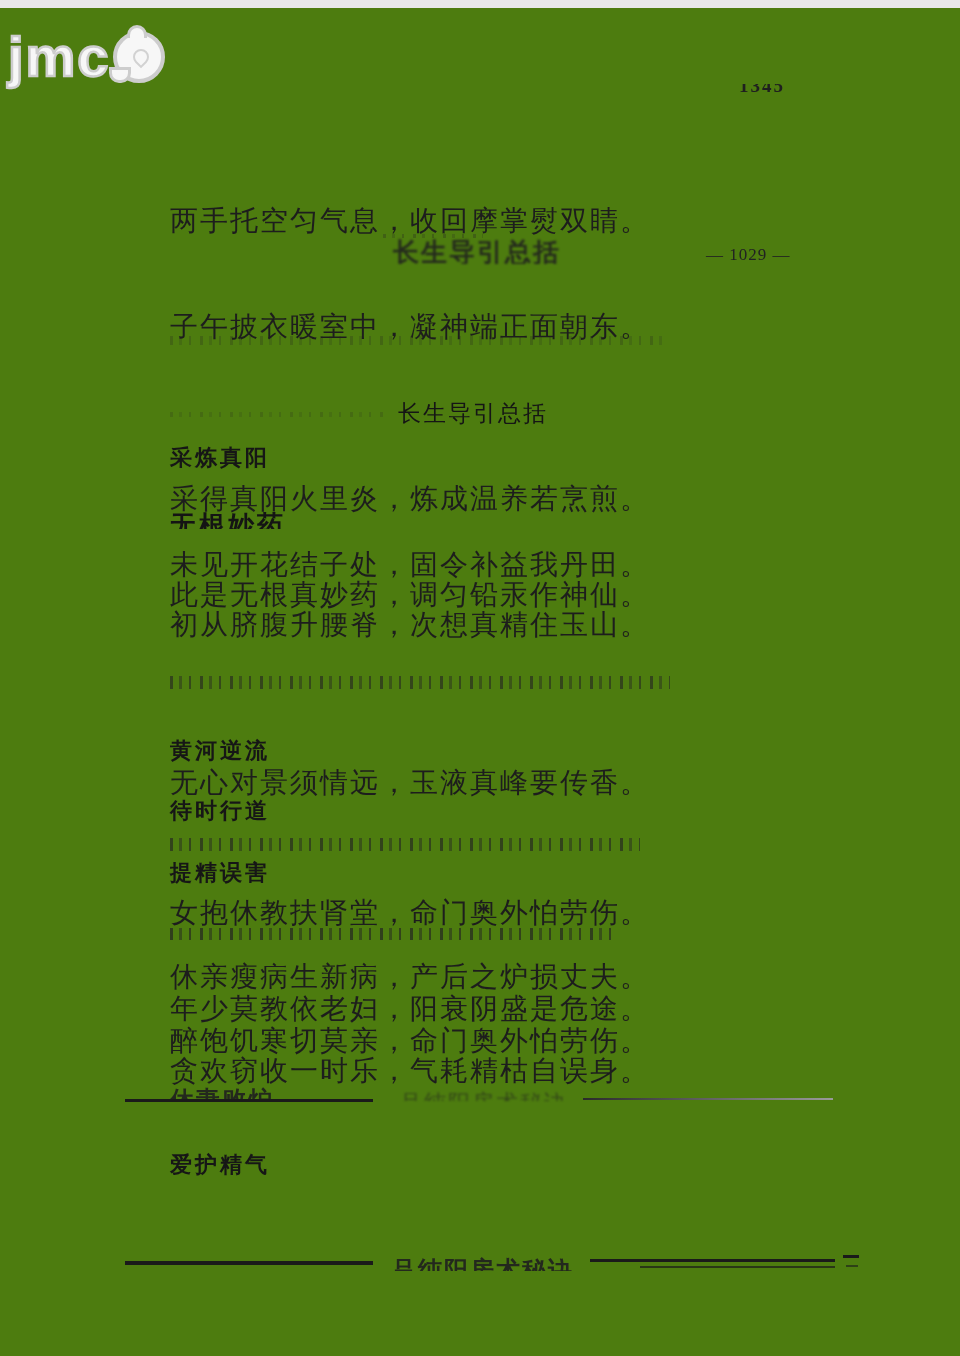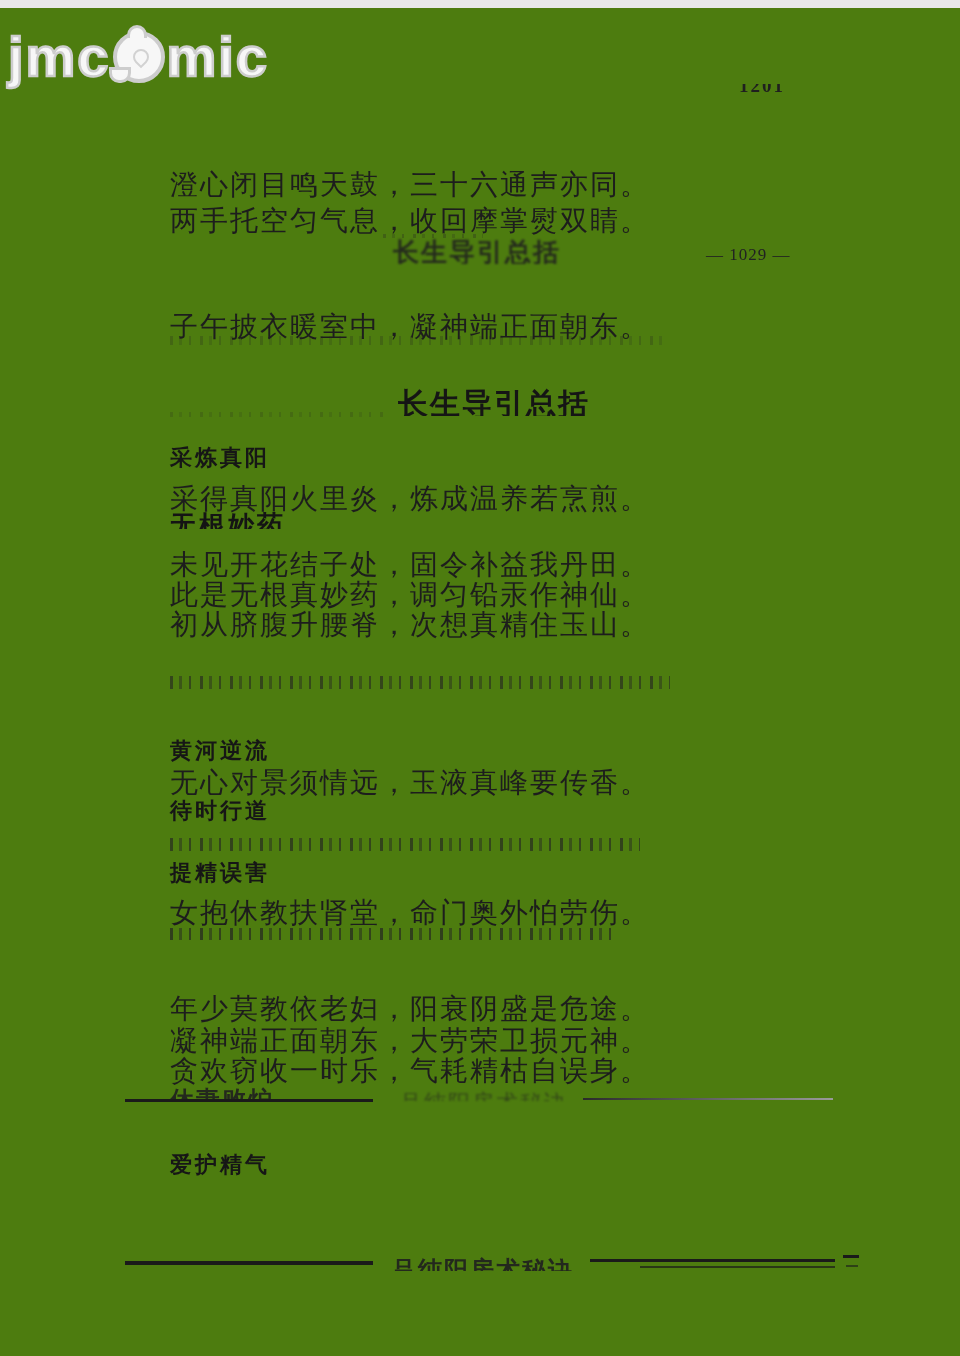--- a/index.html
+++ b/index.html
@@ -37,23 +37,23 @@
   .verse{
     position:absolute;left:170px;font-size:28px;letter-spacing:2px;
     white-space:nowrap;filter:blur(0.2px);color:#1d1d1d;
   }
   .heading{
     position:absolute;left:170px;font-size:22px;letter-spacing:3px;
     font-family:"Liberation Sans","DejaVu Sans",sans-serif;font-weight:bold;
     white-space:nowrap;color:#161616;filter:blur(0.15px);
   }
   .section-title{
-    position:absolute;left:398px;top:376px;height:32px;overflow:hidden;
-    font-family:"Liberation Sans","DejaVu Sans",sans-serif;font-weight:bold;
-    font-size:30px;letter-spacing:2px;white-space:nowrap;color:#151515;
+    position:absolute;left:398px;top:390px;height:32px;overflow:hidden;
+    font-family:"Liberation Sans","DejaVu Sans",sans-serif;font-weight:normal;
+    font-size:23px;letter-spacing:2px;white-space:nowrap;color:#151515;
     filter:blur(0.6px);
   }
   
   .cut{overflow:hidden;position:absolute;white-space:nowrap;}
   .cut .inner{display:block;}
   .corner-num{left:739px;top:76px;height:12px;font-weight:bold;font-size:19px;letter-spacing:2px;}
   .corner-num .inner{margin-top:-9px;}
   .run-head-title{
     left:393px;top:231px;height:25px;font-size:26px;font-weight:bold;letter-spacing:2px;
     font-family:"Liberation Sans","DejaVu Sans",sans-serif;
@@ -98,28 +98,26 @@
 
 <div class="page">
 
   <div class="watermark">
     <span>jmc</span>
     <span class="bird">
       <span class="tuft"></span>
       <span class="heart"></span>
       <span class="beak"></span>
     </span>
-    <span>mic</span>
   </div>
 
   <div class="cut corner-num">
-    <span class="inner">1201</span>
+    <span class="inner">1345</span>
   </div>
 
-  <div class="verse" style="top:158px">澄心闭目鸣天鼓，三十六通声亦同。</div>
   <div class="verse" style="top:194px">两手托空匀气息，收回摩掌熨双睛。</div>
 
   <div class="smudge" style="left:383px;top:226px;width:100px;height:4px;opacity:.35"></div>
   <div class="cut run-head-title">
     <span class="inner">长生导引总括</span>
   </div>
   <div class="run-head-page">— 1029 —</div>
 
   <div class="verse" style="top:300px">子午披衣暖室中，凝神端正面朝东。</div>
   <div class="smudge" style="top:328px;width:495px;opacity:.28;height:9px"></div>
@@ -141,22 +139,23 @@
   <div class="heading" style="top:728px">黄河逆流</div>
   <div class="verse" style="top:756px">无心对景须情远，玉液真峰要传香。</div>
 
   <div class="heading" style="top:788px">待时行道</div>
   <div class="smudge" style="top:830px;width:470px;height:13px;opacity:.75"></div>
 
   <div class="heading" style="top:850px">提精误害</div>
   <div class="verse" style="top:886px">女抱休教扶肾堂，命门奥外怕劳伤。</div>
   <div class="smudge" style="top:920px;width:450px;height:12px;opacity:.8"></div>
 
+  <div class="verse" style="top:950px">休亲瘦病生新病，产后之炉损丈夫。</div>
   <div class="verse" style="top:982px">年少莫教依老妇，阳衰阴盛是危途。</div>
-  <div class="verse" style="top:1014px">凝神端正面朝东，大劳荣卫损元神。</div>
+  <div class="verse" style="top:1014px">醉饱饥寒切莫亲，命门奥外怕劳伤。</div>
   <div class="verse" style="top:1044px">贪欢窃收一时乐，气耗精枯自误身。</div>
 
   <div class="cut sep-ghost-heading">休妻败炉</div>
   <div class="rule" style="left:125px;top:1091px;width:248px;height:3px"></div>
   <div class="cut sep-ghost-text">吕纯阳房术秘诀</div>
   <div class="fade-rule" style="left:583px;top:1090px;width:250px;height:2px"></div>
 
   <div class="heading" style="top:1142px">爱护精气</div>
 
   <div class="rule" style="left:125px;top:1253px;width:248px;height:4px"></div>

